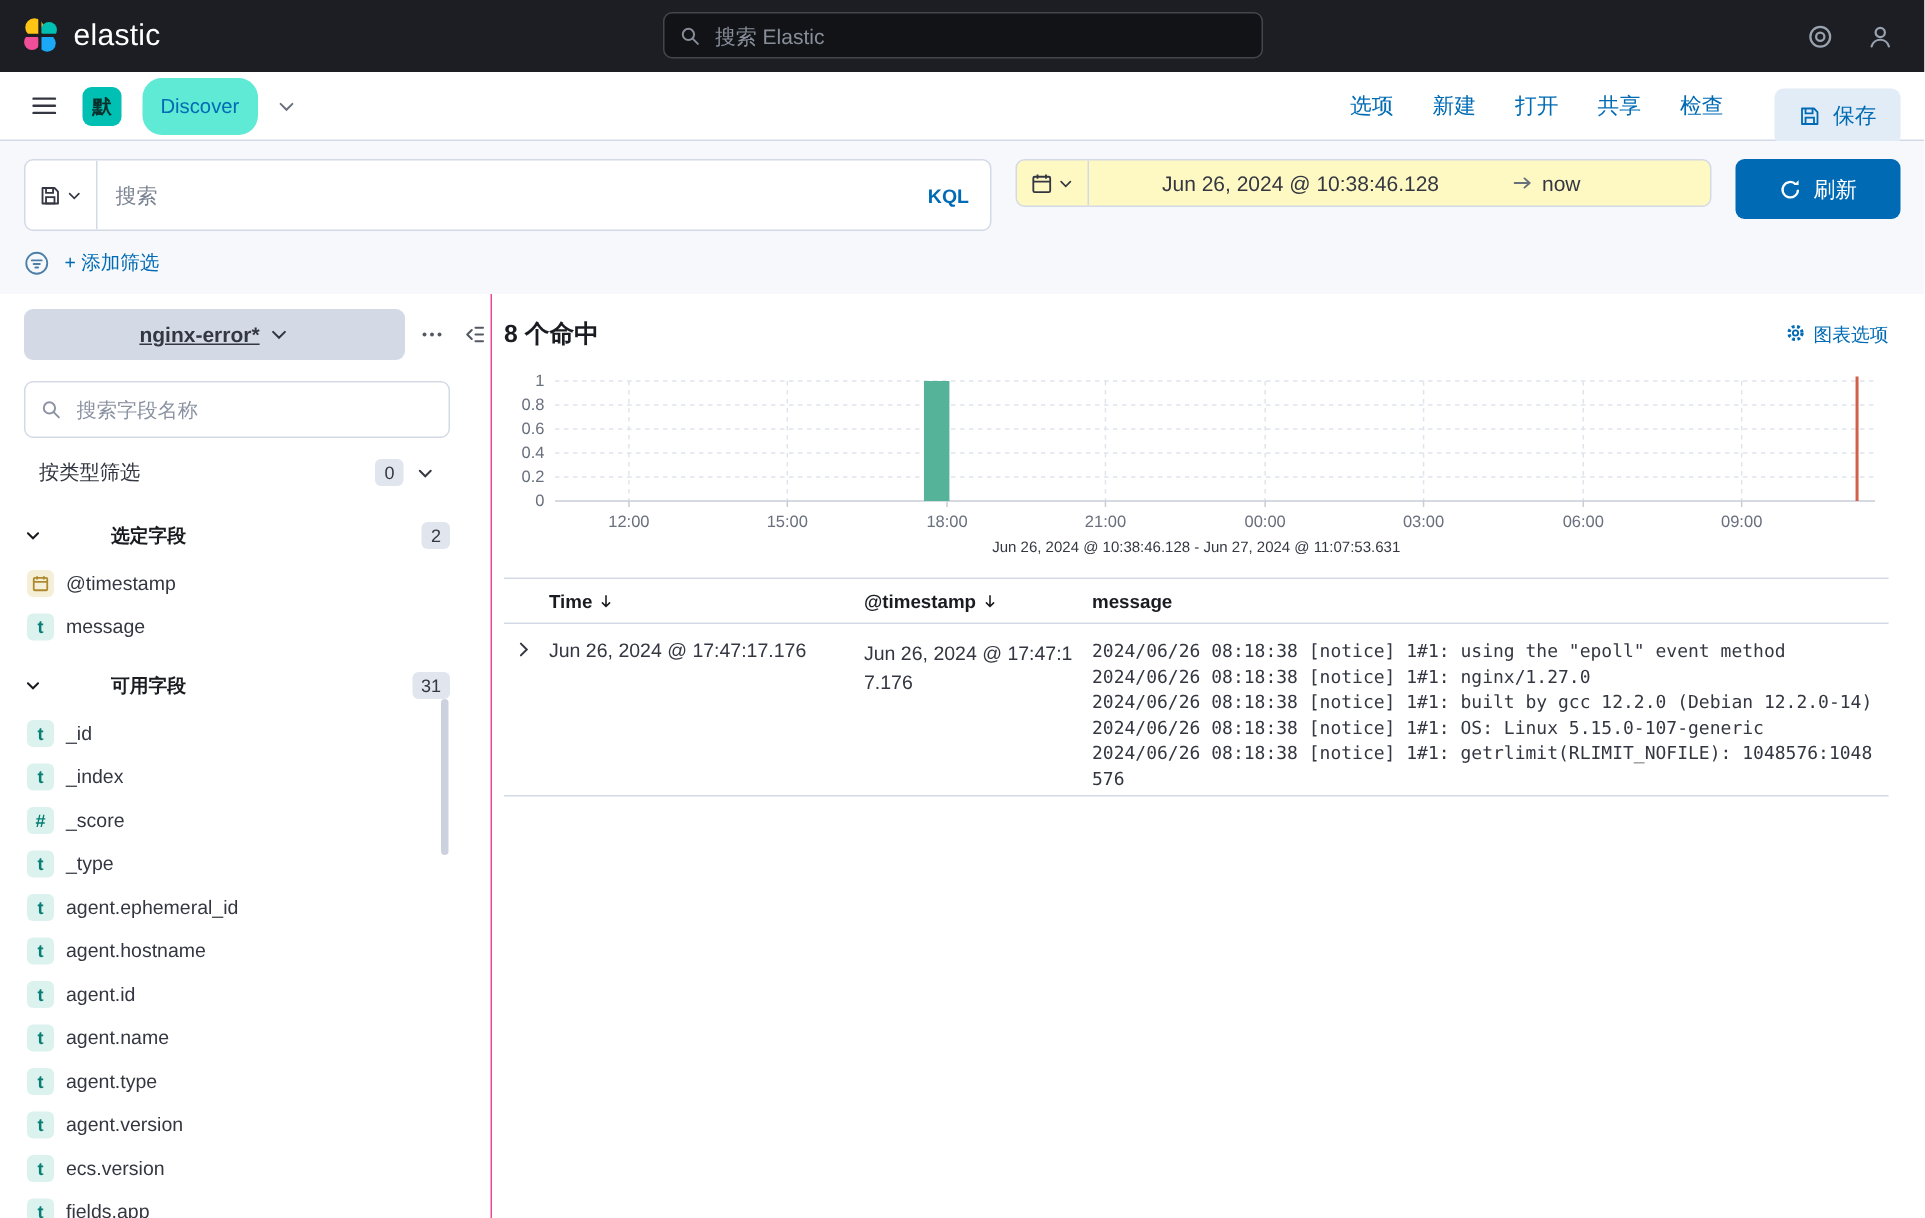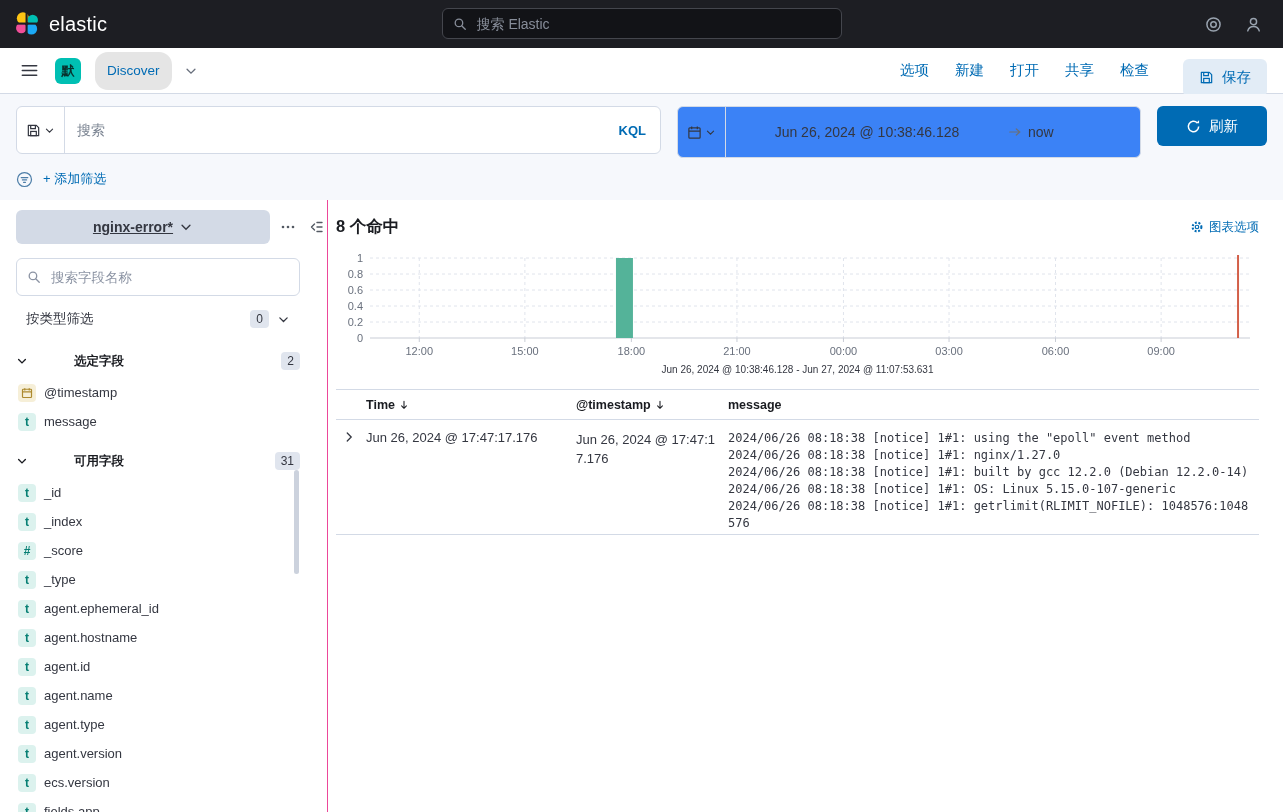--- a/index.html
+++ b/index.html
@@ -26,40 +26,40 @@
   .icon-btn { width:32px; height:32px; display:flex; align-items:center; justify-content:center;
     background:none; border:none; color:#99a3af; }
 
   
   .toolbar { flex:0 0 46px; height:46px; background:#fff; border-bottom:1px solid #d3dae6;
     display:flex; align-items:center; padding:0 16px; }
   .hamburger-btn { background:none; border:none; color:#343741; padding:4px; display:flex; }
   .space-badge { width:26px; height:26px; margin-left:12px; border-radius:6px; background:#00bfb3;
     color:#08312d; font-size:13px; font-weight:700; display:flex; align-items:center; justify-content:center; }
   .breadcrumb-pill { height:38px; margin-left:14px; padding:16px 12px; border-radius:13px;
-    background:#e5e5e5; color:#006bb4; font-size:13.5px; font-weight:500;
+    background:#5eead4; color:#006bb4; font-size:13.5px; font-weight:500;
     display:flex; align-items:center; border:none; }
   .toolbar-caret { margin-left:10px; color:#69707d; background:none; border:none; display:flex; padding:2px; }
   .toolbar-right { margin-left:auto; display:flex; align-items:center; gap:26px; }
   .toolbar-link { color:#006bb4; font-size:14.5px; text-decoration:none; }
   .save-btn { height:38px; margin-left:8px; border:none; border-radius:6px; background:#e2ecf6;
     color:#006bb4; font-size:14.5px; font-weight:500; display:flex; align-items:center; gap:8px; padding:0 16px;margin-top:14px; }
 
   
   .querybar { background:#f6f8fc; padding:12px 16px 12px; }
   .qb-row1 { display:flex; gap:16px; }
   .search-control { flex:1; height:48px; background:#fff; border:1px solid #d3dae6;
     border-radius:6px; display:flex; align-items:center; overflow:hidden; min-width:0; }
   .seg { display:flex; align-items:center; gap:3px; padding:0 9px; height:100%;
     border-right:1px solid #d3dae6; color:#343741; background:none; border-top:none; border-bottom:none; border-left:none; }
   .search-control input { flex:1; min-width:0; border:none; outline:none; font-size:14px;
     padding:0 12px; color:#343741; background:transparent; }
   .search-control input::placeholder { color:#7b8492; }
   .kql-label { padding:0 14px; color:#006bb4; font-size:13px; font-weight:600; background:none; border:none; }
-  .date-control { flex:0 0 464px; height:52px; background:#3b82f6; border:1px solid #d3dae6;
+  .date-control { flex:0 0 464px; height:32px; background:#fef9c3; border:1px solid #d3dae6;
     border-radius:6px; display:flex; align-items:center; overflow:hidden; }
   .date-start { flex:1; text-align:center; font-size:14px; color:#343741; background:none; border:none; }
   .date-end { flex:0 0 118px; text-align:left; font-size:14px; color:#343741; background:none; border:none; }
   .range-arrow { color:#69707d; display:flex; }
   .refresh-btn { flex:0 0 110px; height:40px; border:none; border-radius:6px; background:#006bb4;
     color:#fff; font-size:14.5px; font-weight:500; display:flex; align-items:center; justify-content:center; gap:8px; }
   .qb-row2 { margin-top:12px; display:flex; align-items:center; gap:10px; }
   .filter-circle-icon { color:#4d7ea8; display:flex; background:none; border:none; padding:0; }
   .add-filter-link { color:#006bb4; font-size:13px; text-decoration:none; }
 
@@ -95,21 +95,21 @@
   .ficon-str { background:#dcf2ee; color:#077f74; }
   .ficon-num { background:#dcf2ee; color:#077f74; }
   .ficon-date { background:#f6efd8; color:#ad8a2f; }
   .field-name { font-size:13px; color:#343741; }
   .sb-scrollbar { position:absolute; left:294px; top:270px; width:5px; height:104px;
     border-radius:3px; background:#ccd2dd; }
 
   .main { flex:1; min-width:0; padding:16px 24px 0 8px; }
   .hits-row { display:flex; align-items:center; }
   .hits { font-size:16.5px; font-weight:700; color:#1a1c21; }
-  .chart-options { margin-left:auto; display:flex; align-items:center; gap:5px;
+  .chart-options { margin-left:auto; display:flex; gap:5px;
     color:#006bb4; font-size:12.5px; text-decoration:none; }
   .histogram { display:block; margin-top:14px; }
   .histogram text { font-family:'Liberation Sans',sans-serif; }
   .chart-caption { text-align:center; font-size:10px; color:#343741; font-weight:500; margin-top:6px; }
 
   .doc-table { margin-top:14px; border-top:1px solid #d3dae6; }
   .dt-header { display:flex; border-bottom:1px solid #d3dae6; padding:8px 0 7px; }
   .dt-h { font-size:12.5px; font-weight:700; color:#1a1c21; display:flex; align-items:center;
     gap:3px; background:none; border:none; padding:0; }
   .col-expand { flex:0 0 30px; }

